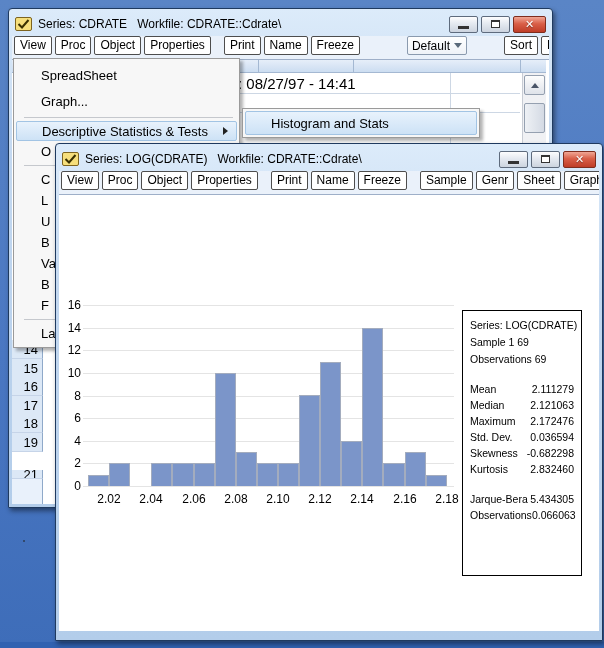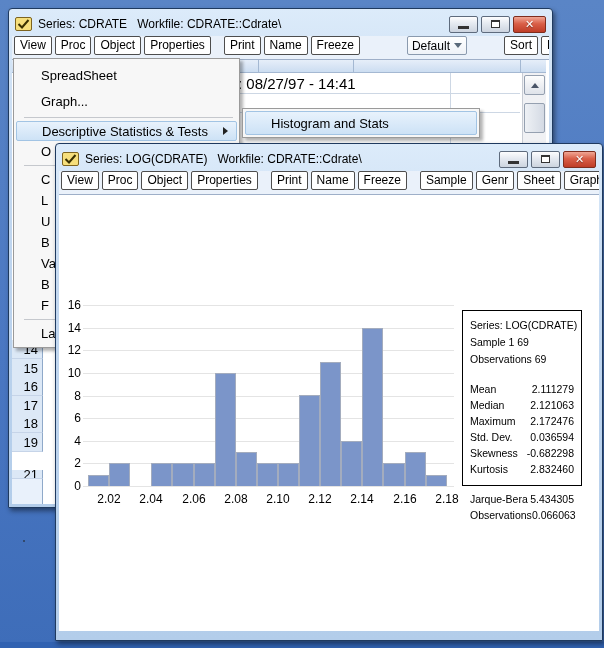--- a/index.html
+++ b/index.html
@@ -71,21 +71,21 @@
     background:linear-gradient(180deg,#e8f2fc,#cde2f6); border:1px solid #a2c4e4; }
   .menu-sep { height:1px; background:#c5c8cd; margin:3px 6px 3px 10px; }
   .sub-arrow { margin-left:auto; margin-right:8px; width:0; height:0;
     border-top:4px solid transparent; border-bottom:4px solid transparent; border-left:5px solid #222; }
 
   
   .gridline { position:absolute; height:1px; background:#e4e4e4; }
   .bar { position:absolute; background:#7b95c9; border:1px solid #a3acbe; border-bottom:none; }
   .ytick { position:absolute; left:0; width:22px; text-align:right; font-size:12px; height:14px; line-height:14px; }
   .xtick { position:absolute; width:42px; text-align:center; font-size:12px; }
-  .stats-box { position:absolute; left:403px; top:115px; width:120px; height:176px;
+  .stats-box { position:absolute; left:403px; top:115px; width:120px; height:266px;
     border:1px solid #000; background:#fff; padding:6px 7px; font-size:10.5px; }
   .stat-line { height:17px; line-height:17px; white-space:nowrap; }
   .stat-row { height:16px; display:flex; justify-content:space-between; align-items:center; }
   .stat-gap13 { height:13px; } .stat-gap14 { height:14px; }
 </style>
 </head>
 <body>
 
 <div id="screen">
   <div class="desktop-strip"></div>

